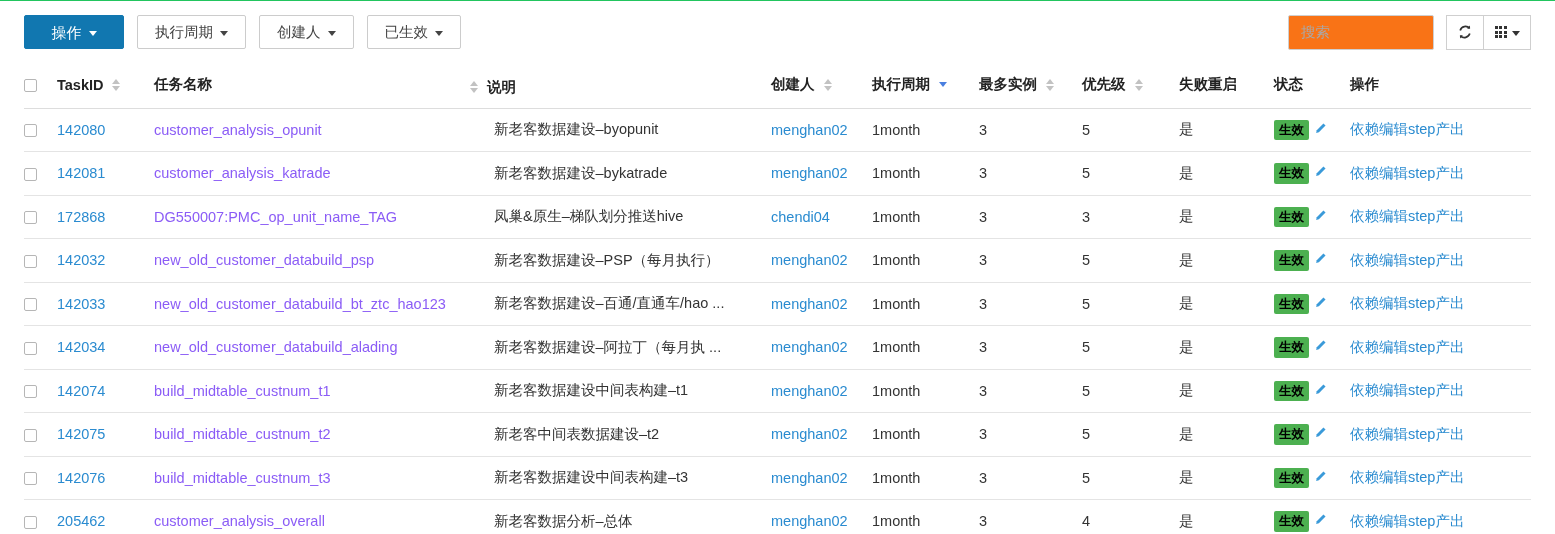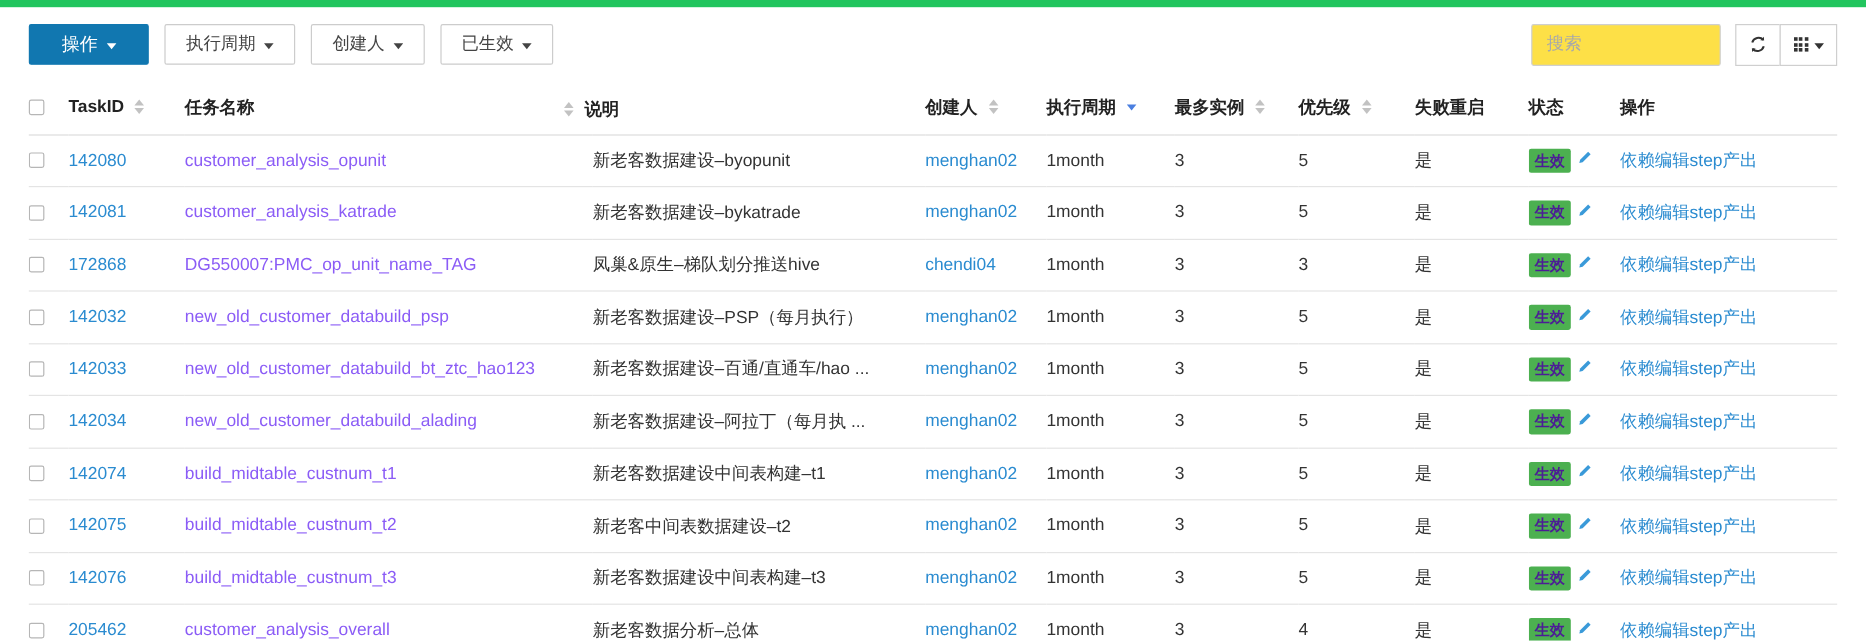--- a/index.html
+++ b/index.html
@@ -6,21 +6,21 @@
   html, body {
     margin: 0; padding: 0;
     background: #ffffff;
     font-family: "Liberation Sans", "DejaVu Sans", sans-serif;
     color: #333333;
   }
   .page {
     width: 1555px; height: 534px;
     position: relative;
     overflow: hidden;
-    border-top: 6px solid #22c55e;
+    border-top: 1px solid #22c55e;
   }
 
   
   .toolbar {
     position: relative;
     height: 62px;
     padding: 0 24px;
     display: flex;
     align-items: center;
   }
@@ -58,30 +58,30 @@
     top: 1px;
   }
 
   .toolbar-right {
     margin-left: auto;
     display: flex;
     align-items: center;
     gap: 12px;
   }
   .search-input {
-    width: 158px;
+    width: 146px;
     height: 35px;
     border: 1px solid #cfcfcf;
     border-radius: 2px;
     padding: 0 12px;
     font-size: 14.5px;
     font-family: inherit;
     color: #333;
     outline: none;
-    background: #fde047;
+    background: #f97316;
   }
   .search-input::placeholder { color: #a9a9a9; }
 
   .icon-group { display: flex; }
   .icon-btn {
     width: 38px; height: 35px;
     border: 1px solid #cfcfcf;
     background: #fff;
     display: inline-flex;
     align-items: center;
@@ -176,21 +176,21 @@
     color: #2a8bd0;
     text-decoration: none;
     cursor: pointer;
     text-align: center;
   }
   a.link.name { color: #8b5cf6; }
 
   .badge {
     display: inline-block;
     background: #4cb050;
-    color: #4c1d95;
+    color: #000000;
     font-size: 12.5px;
     font-weight: bold;
     line-height: 1;
     padding: 4px 5px;
     border-radius: 2px;
     vertical-align: middle;
   }
   .pencil {
     display: inline-block;
     margin-left: 5px;

